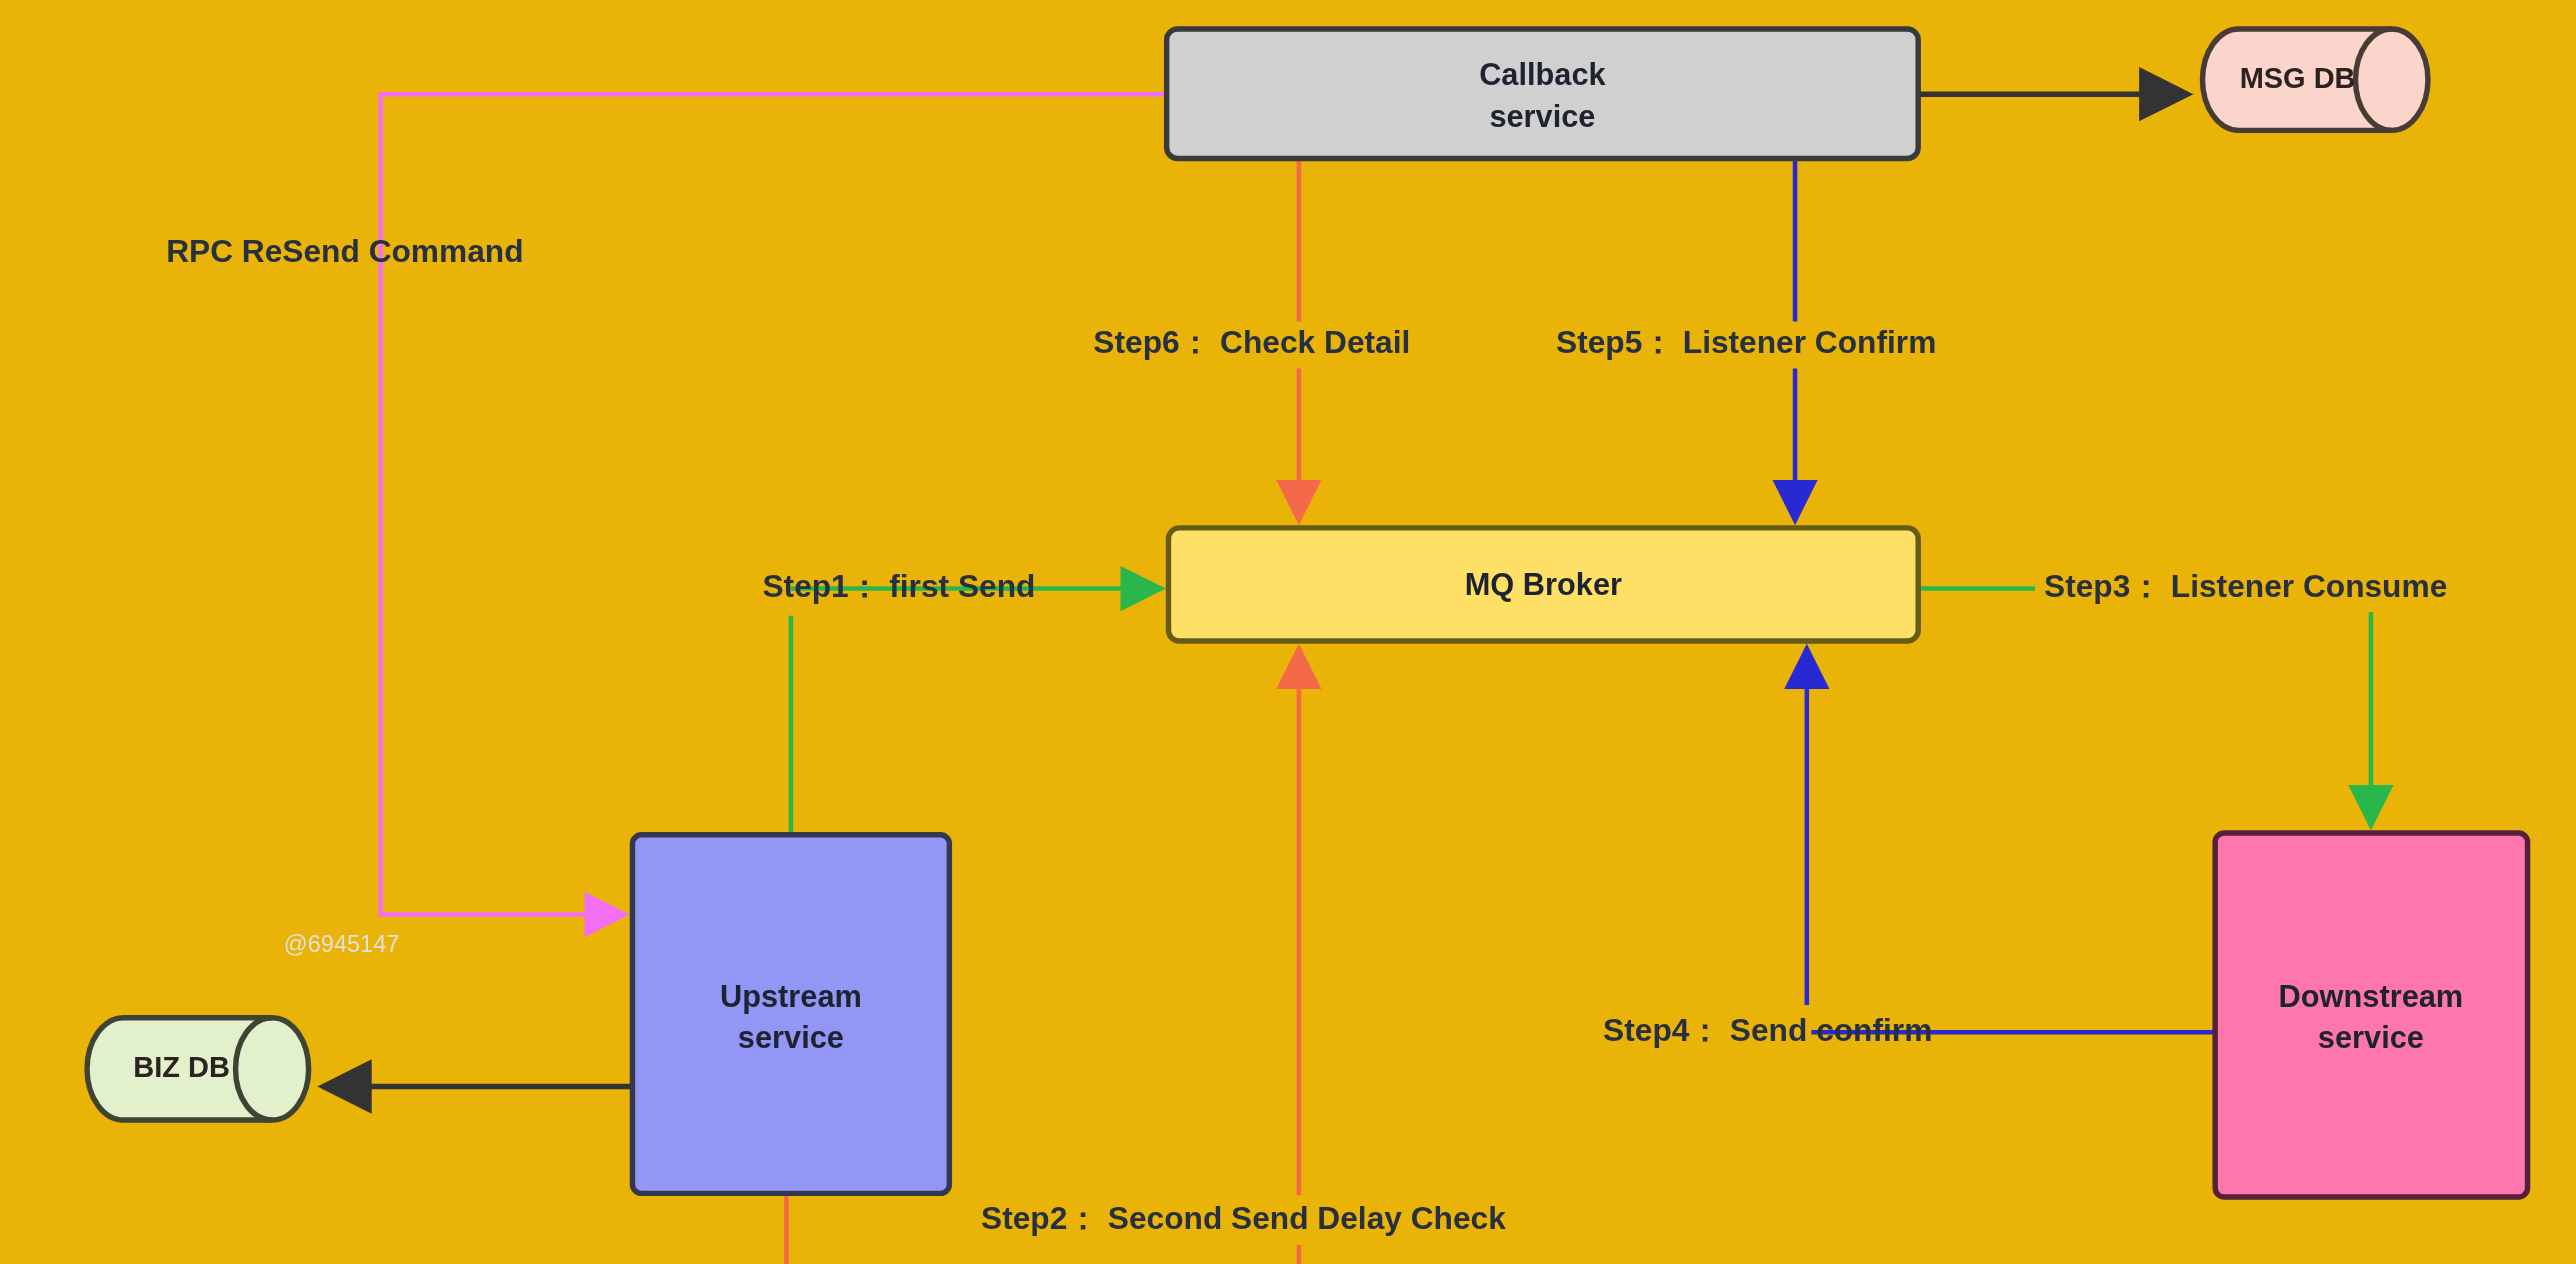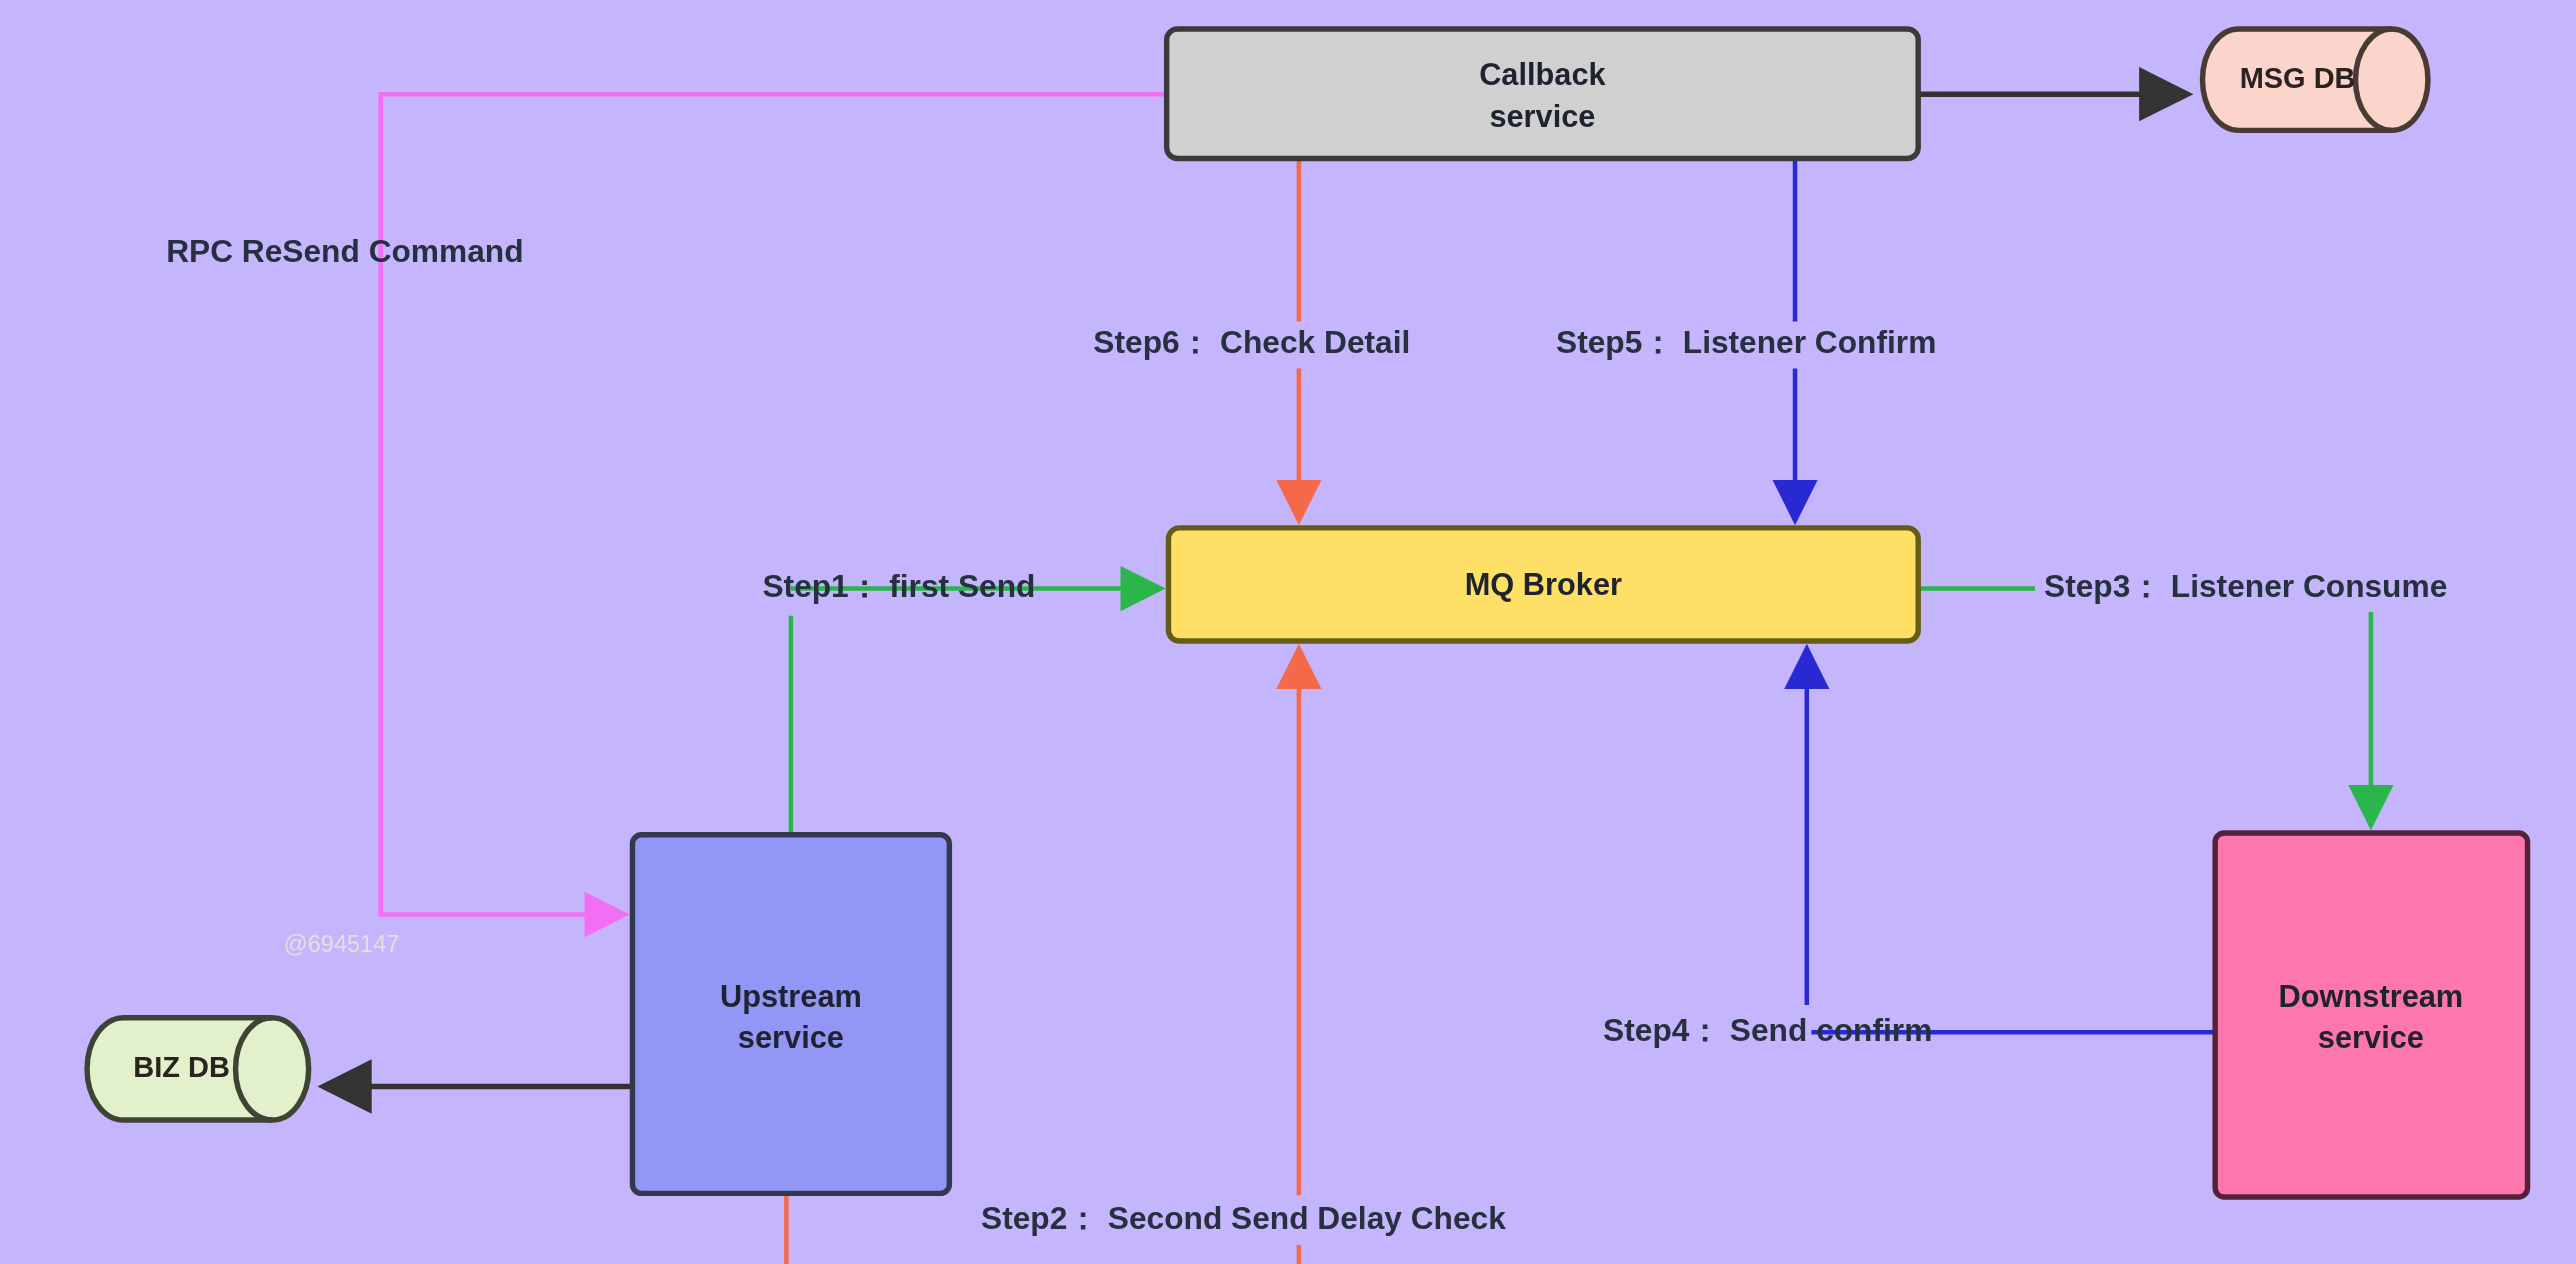--- a/index.html
+++ b/index.html
@@ -4,21 +4,21 @@
 <style>
   html, body {
     margin: 0;
     padding: 0;
     background: #fbfaf7;
   }
   #stage {
     position: relative;
     width: 2576px;
     height: 1264px;
-    background: #c4b5fd;
+    background: #eab308;
     overflow: hidden;
     font-family: "Liberation Sans", sans-serif;
     text-align: center;
   }
   svg.diagram {
     position: absolute;
     inset: 0;
     width: 2576px;
     height: 1264px;
   }

